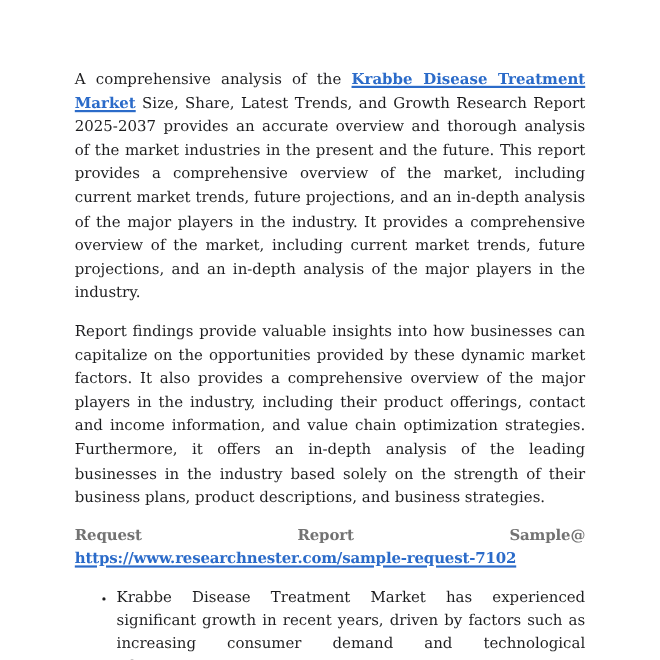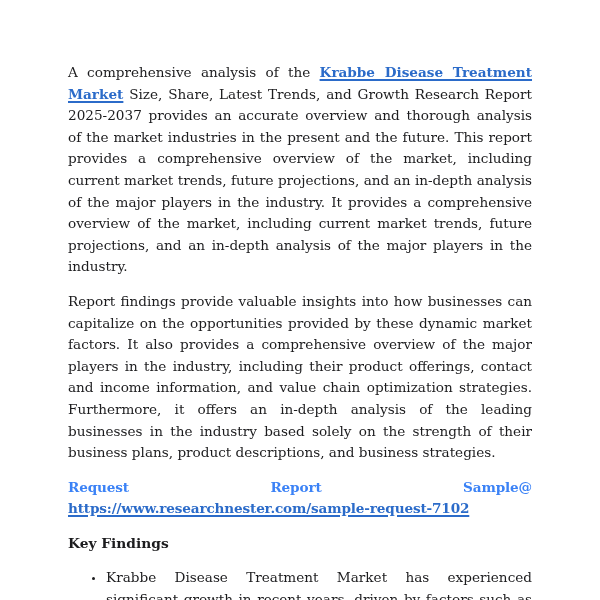--- a/index.html
+++ b/index.html
@@ -31,21 +31,21 @@
     text-underline-offset: 2px;
     cursor: pointer;
     overflow-wrap: break-word;
   }
   .request-line {
     margin: 7px 0 13px 0;
     font-weight: bold;
     letter-spacing: -0.15px;
   }
   .request-line .label {
-    color: #3b82f6;
+    color: #737373;
   }
   .heading {
     font-size: 13.8px;
     font-weight: bold;
     color: #1c1c1e;
     margin: 7px 0 13px 0;
     text-align: left;
   }
   .findings {
     list-style: disc outside;
@@ -69,20 +69,19 @@
 
   <p class="para"><span>A comprehensive analysis of the</span>
     <a href="#" class="doc-link">Krabbe Disease Treatment Market</a>
     <span>Size, Share, Latest Trends, and Growth Research Report 2025-2037 provides an accurate overview and thorough analysis of the market industries in the present and the future. This report provides a comprehensive overview of the market, including current market trends, future projections, and an in-depth analysis of the major players in the industry. It provides a comprehensive overview of the market, including current market trends, future projections, and an in-depth analysis of the major players in the industry.</span></p>
 
   <p class="para">Report findings provide valuable insights into how businesses can capitalize on the opportunities provided by these dynamic market factors. It also provides a comprehensive overview of the major players in the industry, including their product offerings, contact and income information, and value chain optimization strategies. Furthermore, it offers an in-depth analysis of the leading businesses in the industry based solely on the strength of their business plans, product descriptions, and business strategies.</p>
 
   <p class="para request-line"><span class="label">Request Report Sample@</span>
     <a href="#" class="doc-link">https://www.researchnester.com/sample-request-7102</a></p>
 
-  <h2 class="heading">Key Findings</h2>
 
   <ul class="findings">
     <li>Krabbe Disease Treatment Market has experienced significant growth in recent years, driven by factors such as increasing consumer demand and technological advancements.</li>
 
   </ul>
 
 </div>
 
 </body></html>

